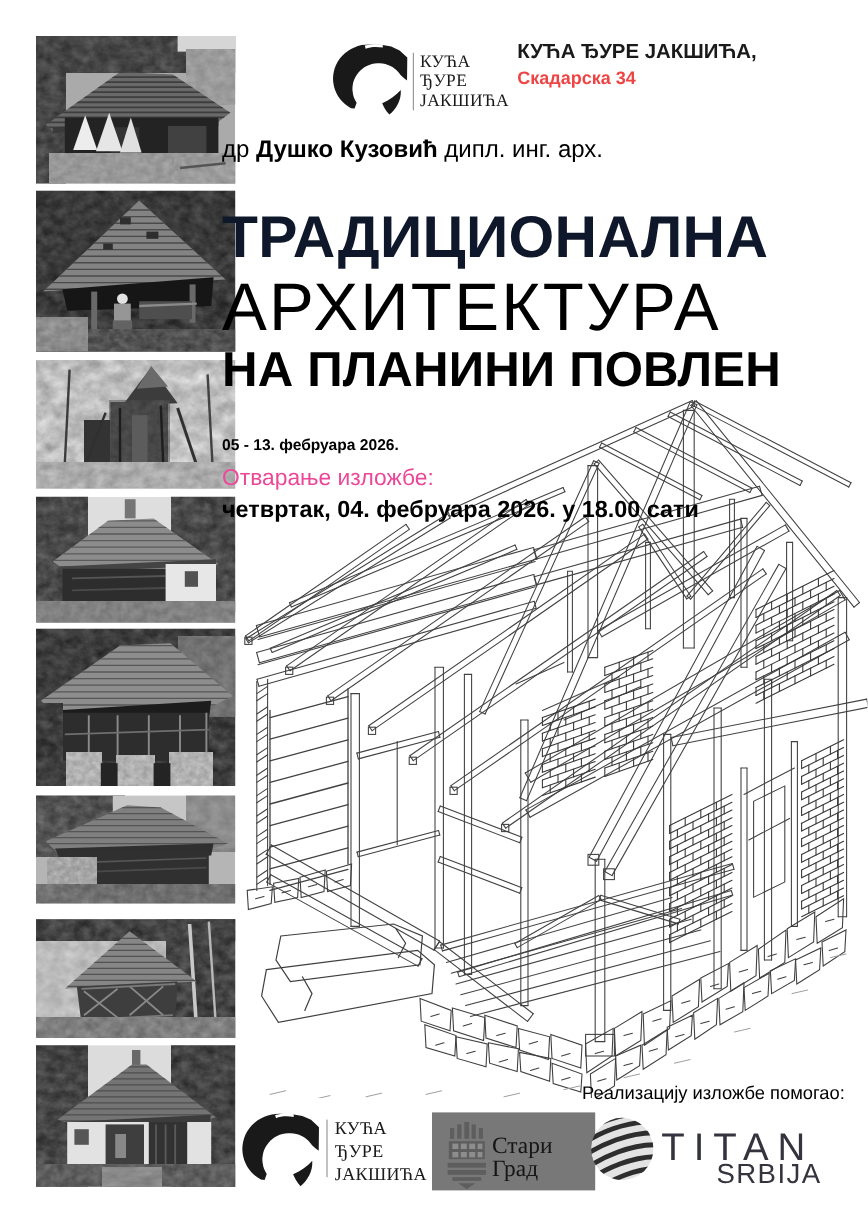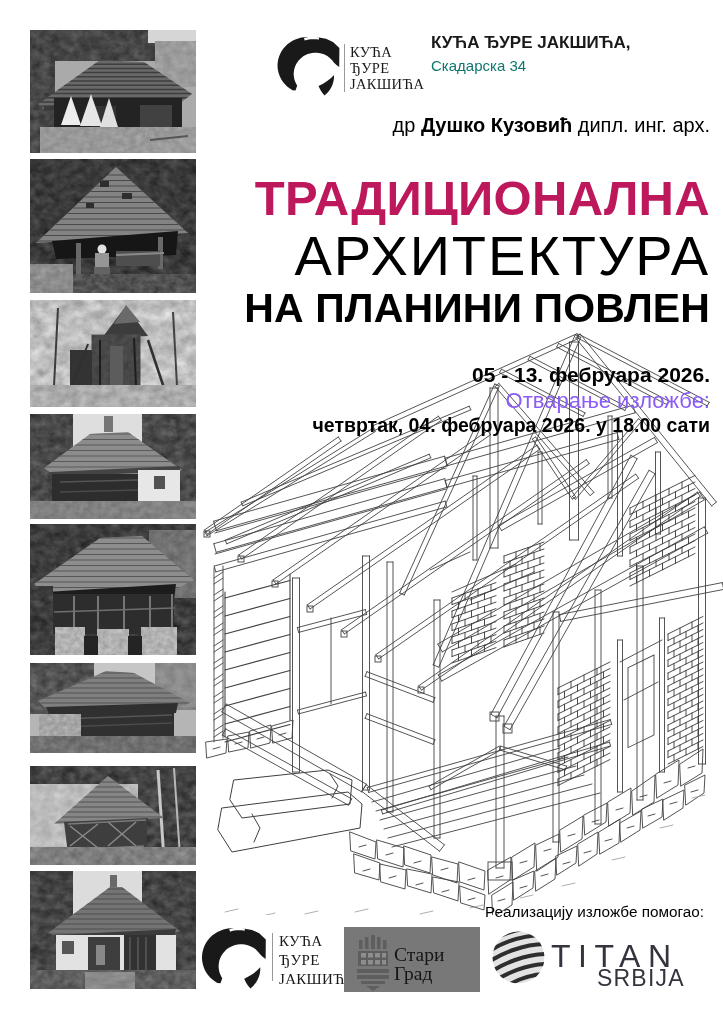--- a/index.html
+++ b/index.html
@@ -1,17 +1,17 @@
 <!DOCTYPE html>
 <html><head><meta charset="utf-8">
 <style>
 html,body{margin:0;padding:0}
 body{width:723px;height:1024px;position:relative;background:#fff;font-family:"Liberation Sans",sans-serif;overflow:hidden}
 .abs{position:absolute}
-.ctr{text-align:right}
+.ctr{text-align:left}
 </style></head>
 <body>
 
 <svg class="abs" style="left:30px;top:30px" width="166" height="123" viewBox="0 0 166 123">
     <defs>
       <filter id="q1a" x="-2%" y="-2%" width="104%" height="104%" color-interpolation-filters="sRGB">
         <feTurbulence type="fractalNoise" baseFrequency="0.10 0.13" numOctaves="4" seed="11"></feTurbulence>
         <feColorMatrix type="saturate" values="0"></feColorMatrix>
         <feComponentTransfer>
           <feFuncR type="table" tableValues="0.10 0.45"></feFuncR>
@@ -567,21 +567,21 @@
 <path d="M58,40 C58.5,49 54,56 48.5,60.5 C45.5,57.5 43.5,53.5 42.5,51 C49,48 54,44.5 58,40 Z" fill="#191919"></path>
 <path d="M28,3 C33,1.6 38,1.4 43,2.4 L43,4.6 C37.5,3.8 32.5,4.1 28.7,5.6 Z" fill="#fff"></path>
 </svg></div>
 
 <div class="abs" style="left:344px;top:44px;width:1px;height:48px;background:#999"></div>
 
 <div class="abs" style="left:350px;top:44px;font-family:'Liberation Serif',serif;font-size:14.5px;line-height:16px;letter-spacing:0.3px;color:#1a1a1a">КУЋА<br>ЂУРЕ<br>ЈАКШИЋА</div>
 
 <div class="abs" style="left:431px;top:33px;font-size:17px;font-weight:bold;color:#1a1a1a">КУЋА ЂУРЕ ЈАКШИЋА,</div>
 
-<div class="abs" style="left:431px;top:57px;font-size:15px;font-weight:normal;color:#0f766e">Скадарска 34</div>
+<div class="abs" style="left:431px;top:57px;font-size:15px;font-weight:bold;color:#ef4444">Скадарска 34</div>
 
 <div class="abs ctr" style="left:185px;top:114px;width:525px;font-size:20px;color:#000">др <b>Душко Кузовић</b> дипл. инг. арх.</div>
 
 <svg class="abs" style="left:196px;top:330px" width="527" height="585" viewBox="196 330 527 585">
 <g stroke="#424242" stroke-width="0.9" fill="none" stroke-linecap="round">
 
 <g>
 <line x1="207.4" y1="534.1" x2="341.1" y2="441.1"></line>
         <line x1="204.6" y1="529.9" x2="338.3" y2="437.0"></line>
         <line x1="341.1" y1="441.1" x2="338.3" y2="437.0"></line>
@@ -1398,45 +1398,45 @@
 <line x1="470" y1="908" x2="483" y2="905"></line>
 <line x1="520" y1="898" x2="533" y2="895"></line>
 <line x1="562" y1="886" x2="575" y2="883"></line>
 <line x1="612" y1="860" x2="625" y2="857"></line>
 <line x1="660" y1="828" x2="673" y2="825"></line>
 <line x1="692" y1="798" x2="705" y2="795"></line>
 </g>
 </g>
   </svg>
 
-<div class="abs ctr" style="left:185px;top:170px;width:525px;font-size:49px;font-weight:bold;color:#be185d;letter-spacing:0.3px">ТРАДИЦИОНАЛНА</div>
+<div class="abs ctr" style="left:185px;top:170px;width:525px;font-size:49px;font-weight:bold;color:#0f172a;letter-spacing:0.3px">ТРАДИЦИОНАЛНА</div>
 
 <div class="abs ctr" style="left:185px;top:223px;width:525px;font-size:56px;font-weight:normal;color:#000;letter-spacing:1.9px">АРХИТЕКТУРА</div>
 
 <div class="abs ctr" style="left:185px;top:285px;width:525px;font-size:41px;font-weight:bold;color:#000;letter-spacing:0.12px">НА ПЛАНИНИ ПОВЛЕН</div>
 
-<div class="abs ctr" style="left:185px;top:363px;width:525px;font-size:21px;font-weight:bold;color:#000">05 - 13. фебруара 2026.</div>
-
-<div class="abs ctr" style="left:185px;top:388px;width:525px;font-size:22px;color:#8b5cf6">Отварање изложбе:</div>
+<div class="abs ctr" style="left:185px;top:363px;width:525px;font-size:13px;font-weight:bold;color:#000">05 - 13. фебруара 2026.</div>
+
+<div class="abs ctr" style="left:185px;top:388px;width:525px;font-size:19px;color:#ec4899">Отварање изложбе:</div>
 
 <div class="abs ctr" style="left:185px;top:414px;width:525px;font-size:19.5px;font-weight:bold;color:#000">четвртак, 04. фебруара 2026. у 18.00 сати</div>
 
 <div class="abs" style="left:485px;top:903px;font-size:15.3px;color:#000">Реализацију изложбе помогао:</div>
 
 <div class="abs" style="left:200px;top:926px;width:74px;height:64px"><svg width="73" height="64" viewBox="0 0 70 62">
 <path d="M31.5,2.0 L28.4,2.2 L25.3,2.6 L22.2,3.4 L19.3,4.5 L16.5,5.8 L13.9,7.4 L11.4,9.3 L9.2,11.4 L7.2,13.7 L5.5,16.2 L4.1,18.9 L3.0,21.7 L2.2,24.6 L1.7,27.5 L1.5,30.5 L1.7,33.5 L2.2,36.4 L3.0,39.3 L4.1,42.1 L5.5,44.8 L7.2,47.3 L9.2,49.6 L11.4,51.7 L13.9,53.6 L16.5,55.2 L19.5,55.5 L21.2,50.6 L20.1,48.7 L19.1,46.6 L18.4,44.5 L18.0,42.3 L17.7,40.1 L17.7,37.9 L18.0,35.7 L18.4,33.5 L19.1,31.4 L20.1,29.3 L21.2,27.4 L22.6,25.6 L24.1,23.9 L25.8,22.4 L27.6,21.1 L29.6,20.0 L31.7,19.1 L33.9,18.4 L36.1,18.0 L38.4,17.7 L40.6,17.7 L42.9,18.0 L45.1,18.4 L47.3,19.1 L49.4,20.0 L51.4,21.1 L53.2,22.4 L54.9,23.9 L56.4,25.6 L57.8,27.4 L60.5,30.0 L63.2,32.0 L63.4,13.0 L57.0,7.0 L50.0,3.8 L43.0,2.6 Z" fill="#191919"></path>
 <path d="M58,40 C58.5,49 54,56 48.5,60.5 C45.5,57.5 43.5,53.5 42.5,51 C49,48 54,44.5 58,40 Z" fill="#191919"></path>
 <path d="M28,3 C33,1.6 38,1.4 43,2.4 L43,4.6 C37.5,3.8 32.5,4.1 28.7,5.6 Z" fill="#fff"></path>
 </svg></div>
 
 <div class="abs" style="left:272px;top:933px;width:1px;height:48px;background:#999"></div>
 
 <div class="abs" style="left:279px;top:932px;font-family:'Liberation Serif',serif;font-size:15px;line-height:19px;letter-spacing:0.3px;color:#1a1a1a">КУЋА<br>ЂУРЕ<br>ЈАКШИЋА</div>
 
-<div class="abs" style="left:344px;top:927px;width:136px;height:65px;background:#787878">
+<div class="abs" style="left:360px;top:927px;width:136px;height:65px;background:#787878">
 <svg width="117" height="65" viewBox="0 0 117 65">
 <g fill="#5e5e5e">
 <rect x="15" y="13" width="3.5" height="9"></rect>
         <rect x="21" y="10" width="3.5" height="12"></rect>
         <rect x="27" y="8" width="4" height="14"></rect>
         <rect x="33" y="10" width="3.5" height="12"></rect>
         <rect x="39" y="13" width="3.5" height="9"></rect>
 <rect x="14" y="24" width="30" height="15"></rect>
 <rect x="13" y="42" width="32" height="4"></rect>
 <rect x="13" y="48" width="32" height="4"></rect>

